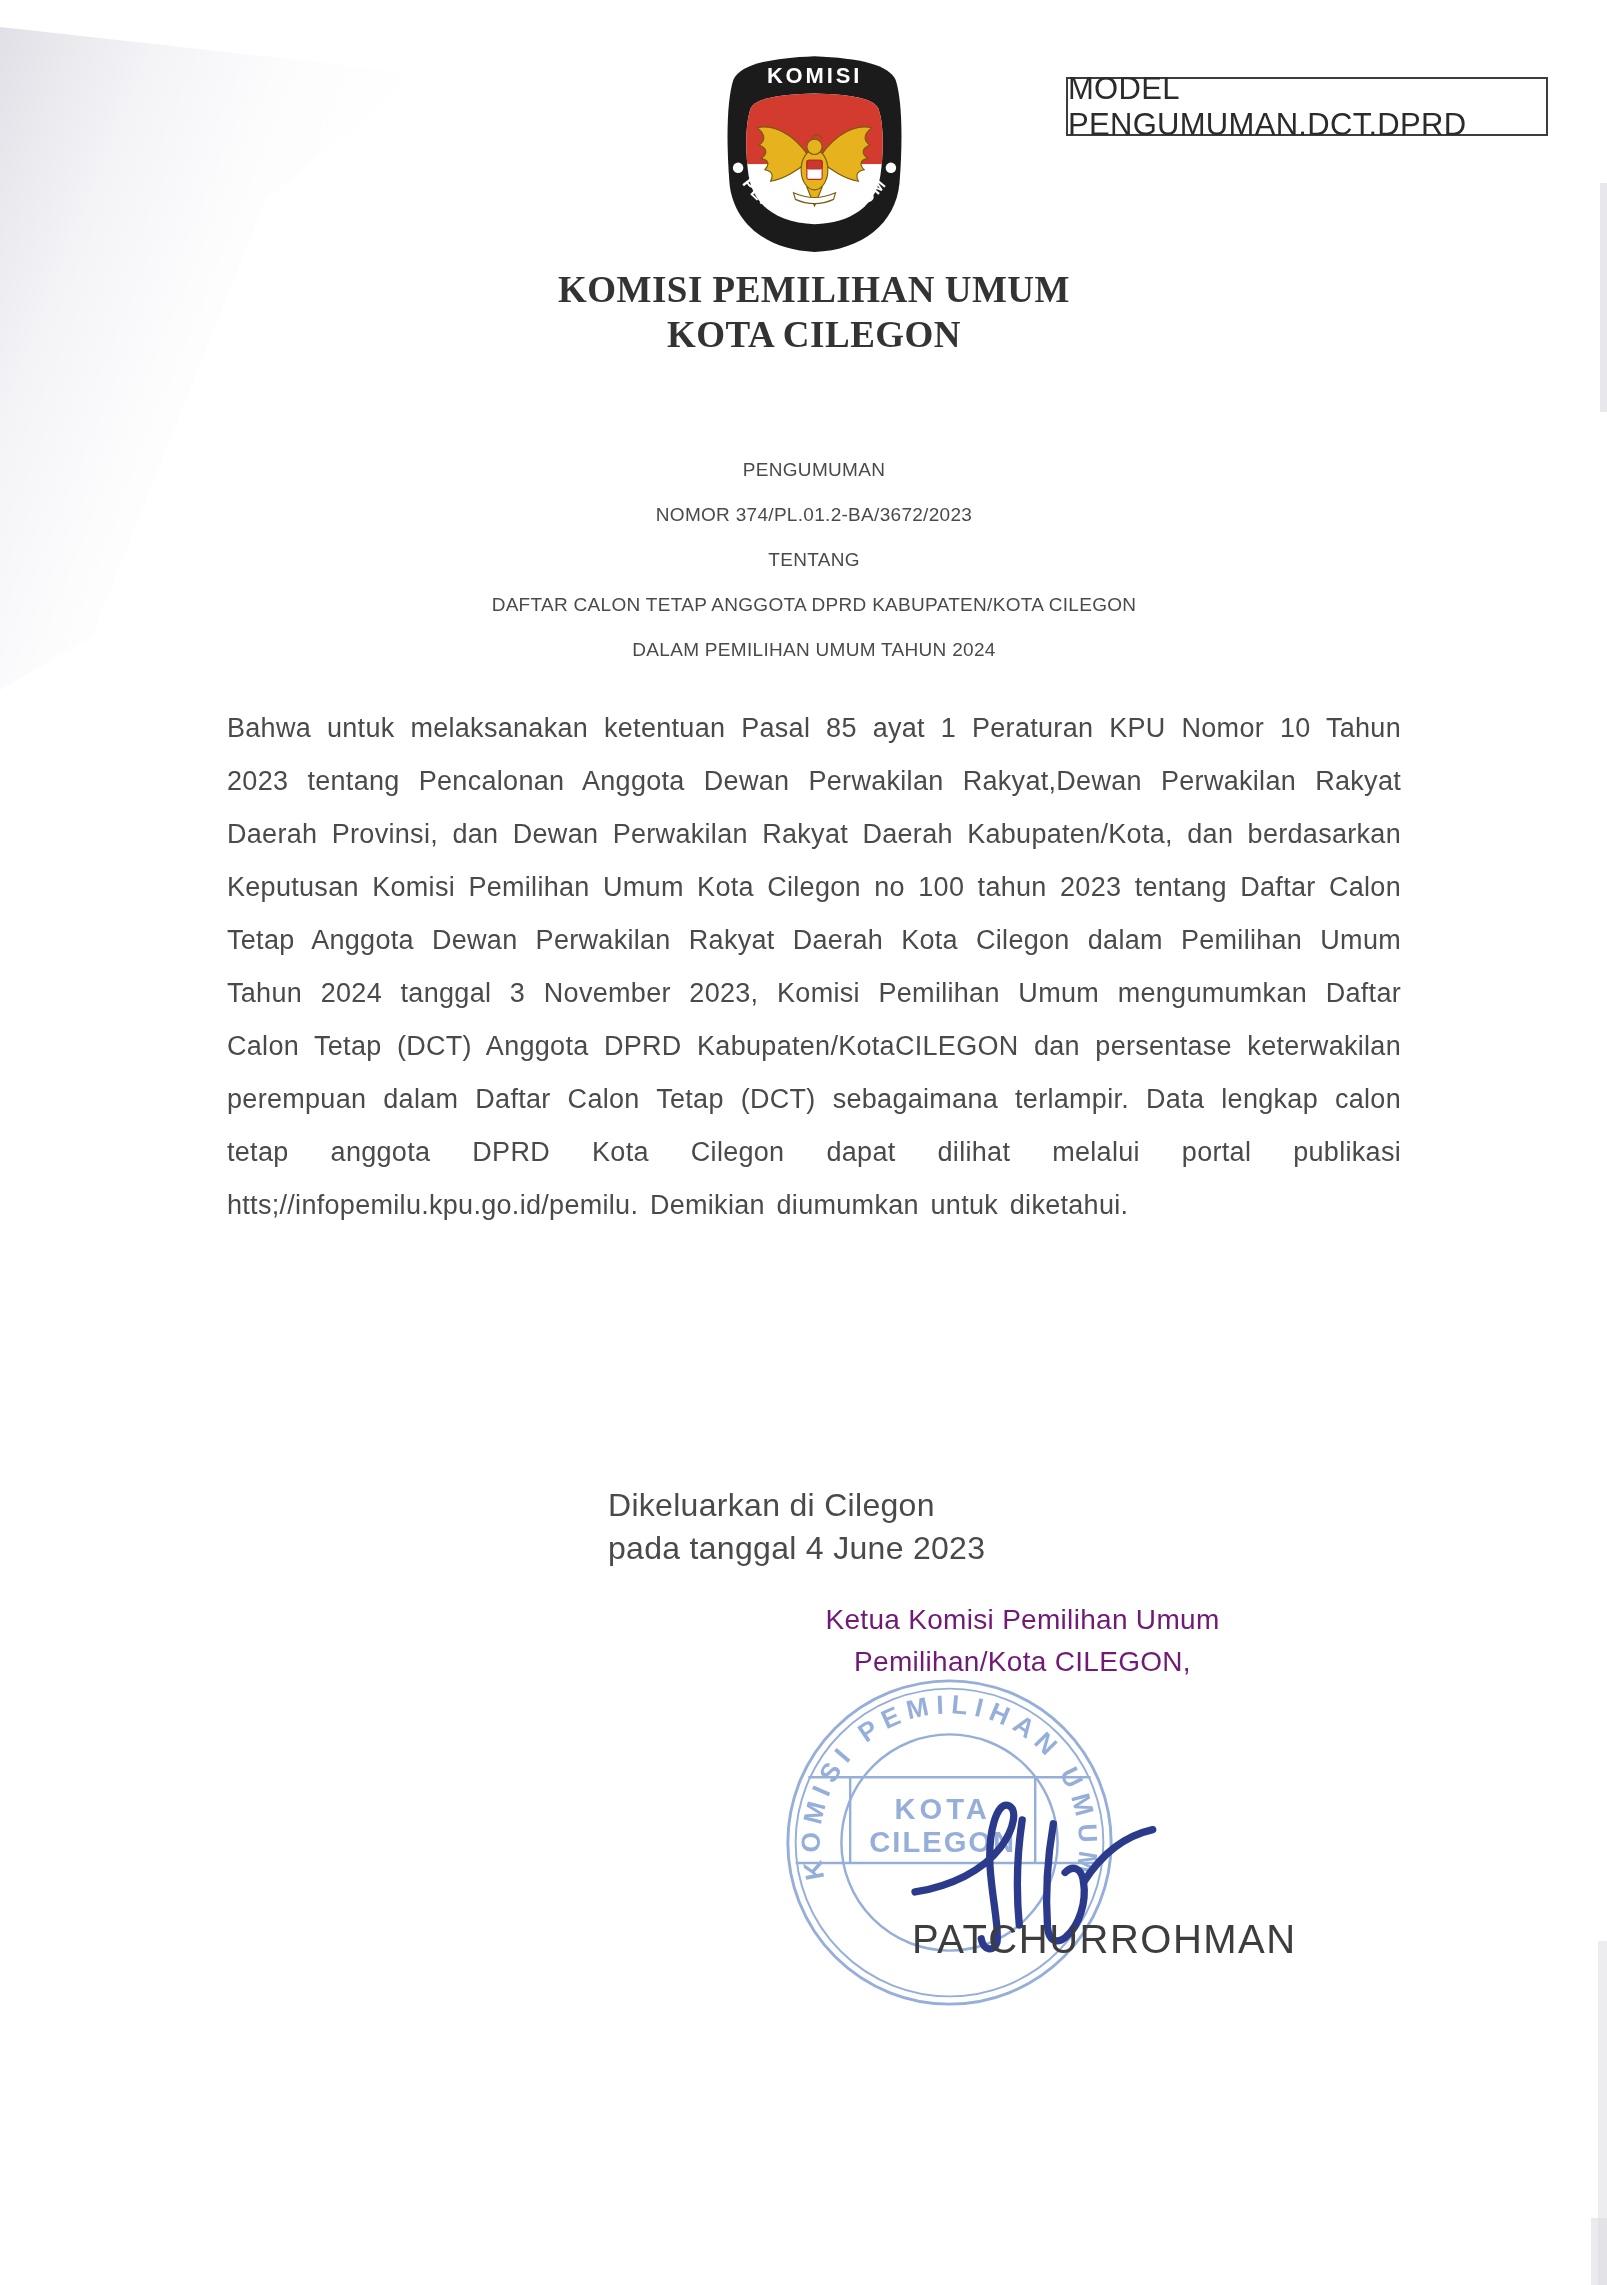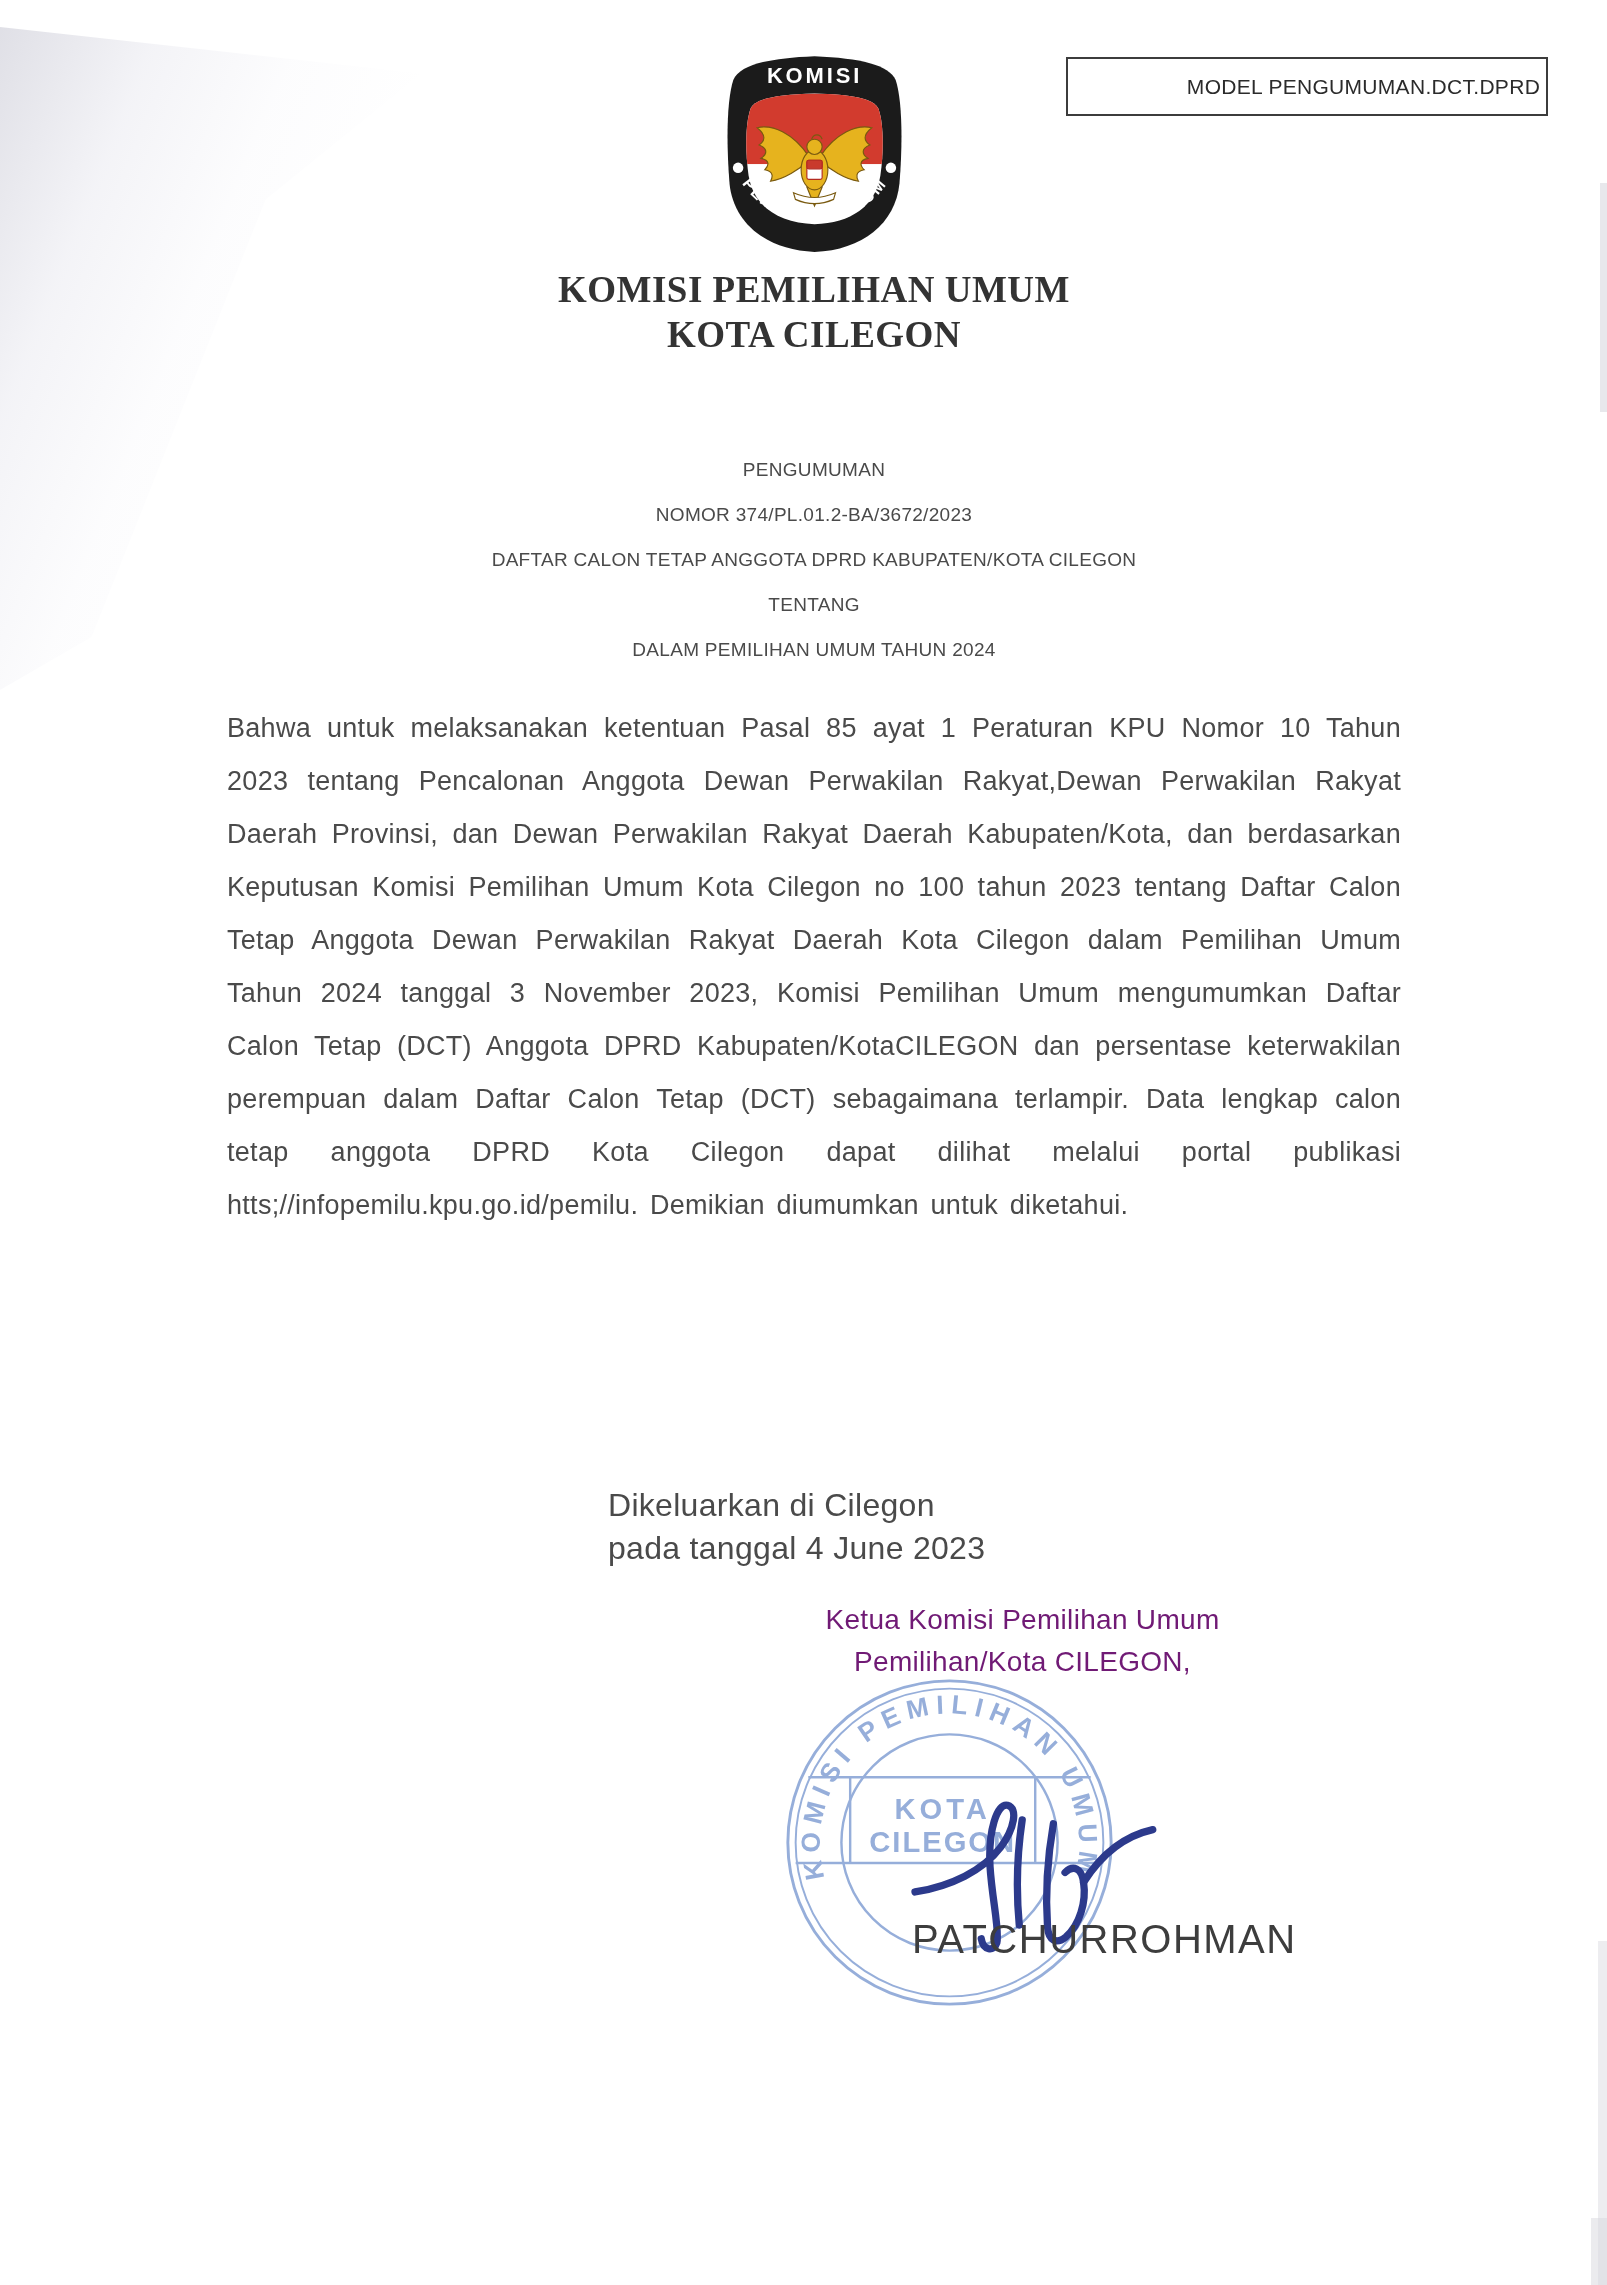--- a/index.html
+++ b/index.html
@@ -16,25 +16,25 @@
   .artifact-tl{
     left:0;top:27px;width:458px;height:663px;
     background:linear-gradient(112deg, rgba(198,198,210,0.55) 0%, rgba(222,222,232,0.35) 22%, rgba(240,240,246,0.18) 42%, rgba(255,255,255,0) 62%);
     clip-path:polygon(0 0, 92% 7%, 58% 26%, 20% 92%, 0 100%);
   }
   .artifact-right-top{right:0;top:183px;width:6.8px;height:229px;background:#d9d9df;opacity:.6;}
   .artifact-right-bottom{right:0;top:1941px;width:8.8px;height:351px;background:#dcdce2;opacity:.5;}
   .artifact-right-corner{right:0;bottom:0;width:15.6px;height:68px;background:#d8d8de;opacity:.5;}
 
   .model-box{
-    position:absolute;left:1066px;top:57px;width:482px;height:59px;
+    position:absolute;left:1066px;top:77px;width:482px;height:59px;
     border:2.9px solid #3c3c3c;box-sizing:border-box;
     display:flex;align-items:center;justify-content:flex-end;
     padding-right:5.9px;
-    font-size:21px;color:#2b2b2b;letter-spacing:0.3px;
+    font-size:31px;color:#2b2b2b;letter-spacing:0.3px;
   }
   .logo-wrap{position:absolute;left:719px;top:51px;width:191px;height:207px;}
   .org-title{
     position:absolute;left:227px;top:267px;width:1174px;
     text-align:center;
     font-family:"Liberation Serif", serif;font-weight:bold;
     font-size:37px;line-height:45px;color:#333333;letter-spacing:0.5px;
   }
   .heading-block{
     position:absolute;left:227px;top:447px;width:1174px;
@@ -112,22 +112,22 @@
   </div>
 
   <div class="org-title">
     <div>KOMISI PEMILIHAN UMUM</div>
     <div>KOTA CILEGON</div>
   </div>
 
   <div class="heading-block">
     <div>PENGUMUMAN</div>
     <div>NOMOR 374/PL.01.2-BA/3672/2023</div>
+    <div>TENTANG</div>
     <div>DAFTAR CALON TETAP ANGGOTA DPRD KABUPATEN/KOTA CILEGON</div>
-    <div>TENTANG</div>
     <div>DALAM PEMILIHAN UMUM TAHUN 2024</div>
   </div>
 
   <div class="body-par">Bahwa untuk melaksanakan ketentuan Pasal 85 ayat 1 Peraturan KPU Nomor 10 Tahun 2023 tentang Pencalonan Anggota Dewan Perwakilan Rakyat,Dewan Perwakilan Rakyat Daerah Provinsi, dan Dewan Perwakilan Rakyat Daerah Kabupaten/Kota, dan berdasarkan Keputusan Komisi Pemilihan Umum Kota Cilegon no 100 tahun 2023 tentang Daftar Calon Tetap Anggota Dewan Perwakilan Rakyat Daerah Kota Cilegon dalam Pemilihan Umum Tahun 2024 tanggal 3 November 2023, Komisi Pemilihan Umum mengumumkan Daftar Calon Tetap (DCT) Anggota DPRD Kabupaten/KotaCILEGON dan persentase keterwakilan perempuan dalam Daftar Calon Tetap (DCT) sebagaimana terlampir. Data lengkap calon tetap anggota DPRD Kota Cilegon dapat dilihat melalui portal publikasi htts;//infopemilu.kpu.go.id/pemilu. Demikian diumumkan untuk diketahui.</div>
 
   <div class="issued-block">
     <div>Dikeluarkan di Cilegon</div>
     <div>pada tanggal 4 June 2023</div>
   </div>
 

